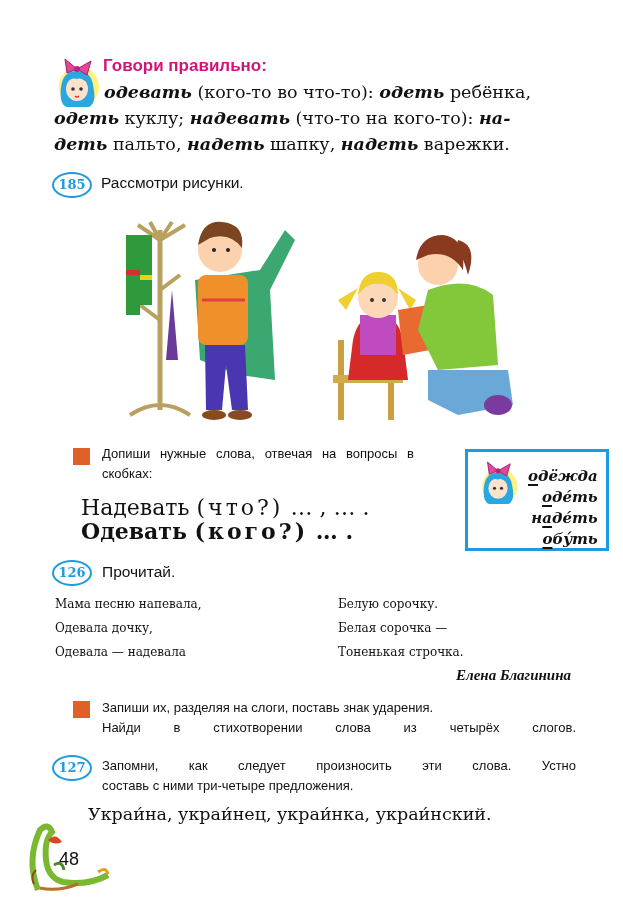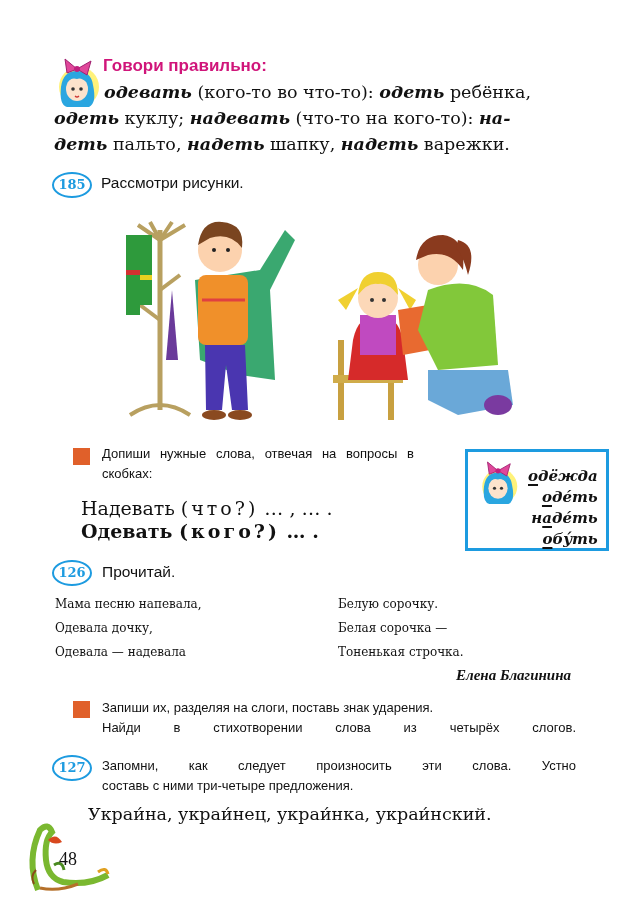--- a/index.html
+++ b/index.html
@@ -23,21 +23,21 @@
     .ill { background: #fff; }
 
     
     .note-box { left: 429px; top: 449px; width: 144px; height: 102px; border: 3px solid #1d9be0; box-sizing: border-box; margin-left: 36px; }
     .note-words { position: absolute; left: 60px; top: 14px; font-family: "DejaVu Serif", serif; font-style: italic; font-weight: bold; font-size: 15px; line-height: 21px; text-align: right; }
     .note-words span { display: block; }
     .ul { text-decoration: underline; text-decoration-thickness: 2px; text-underline-offset: 3px; }
 
     .poem { font-family: "DejaVu Serif", serif; font-size: 12px; line-height: 24px; }
     .author { font-family: Liberation Serif, serif; font-style: italic; font-weight: bold; font-size: 15px; }
-    .fill-line { font-family: "DejaVu Serif", serif; font-size: 19px; line-height: 22px; }
+    .fill-line { font-family: "DejaVu Serif", serif; font-size: 22px; line-height: 22px; }
     .spaced { letter-spacing: 3px; }
     .words-line { font-family: "DejaVu Serif", serif; font-size: 17.5px; }
     .page-num { font-family: "Liberation Sans", sans-serif; font-size: 18px; }
   </style>
 </head>
 <body>
 
 <div class="abs girl-icon">
   <svg width="48" height="52" viewBox="0 0 48 52">
     <circle cx="26" cy="30" r="20" fill="#fff27a"></circle>
@@ -194,13 +194,13 @@
 <div class="abs" style="left:18px; top:820px; width:95px; height:75px;">
   <svg width="95" height="75" viewBox="0 0 95 75">
     <path d="M20 70 Q8 40 22 10 Q30 2 34 12 Q26 20 28 40 Q30 58 45 62 Q70 66 90 55" stroke="#7ab830" stroke-width="6" fill="none"></path>
     <path d="M22 68 Q40 72 60 64" stroke="#b5702a" stroke-width="3" fill="none"></path>
     <path d="M30 20 Q38 12 44 22 Q36 26 30 20Z" fill="#d8481e"></path>
     <path d="M36 45 Q44 40 46 50" stroke="#4a8a20" stroke-width="3" fill="none"></path>
     <path d="M80 52 Q88 46 90 54" stroke="#e0a020" stroke-width="3" fill="none"></path>
     <path d="M18 50 Q12 56 16 64" stroke="#8a4a1a" stroke-width="2" fill="none"></path>
   </svg>
 </div>
-<div class="abs page-num" style="left:59px; top:849px;font-family:Liberation Serif, serif;">48</div>
+<div class="abs page-num" style="left:59px; top:849px;">48</div>
 
 </body></html>

